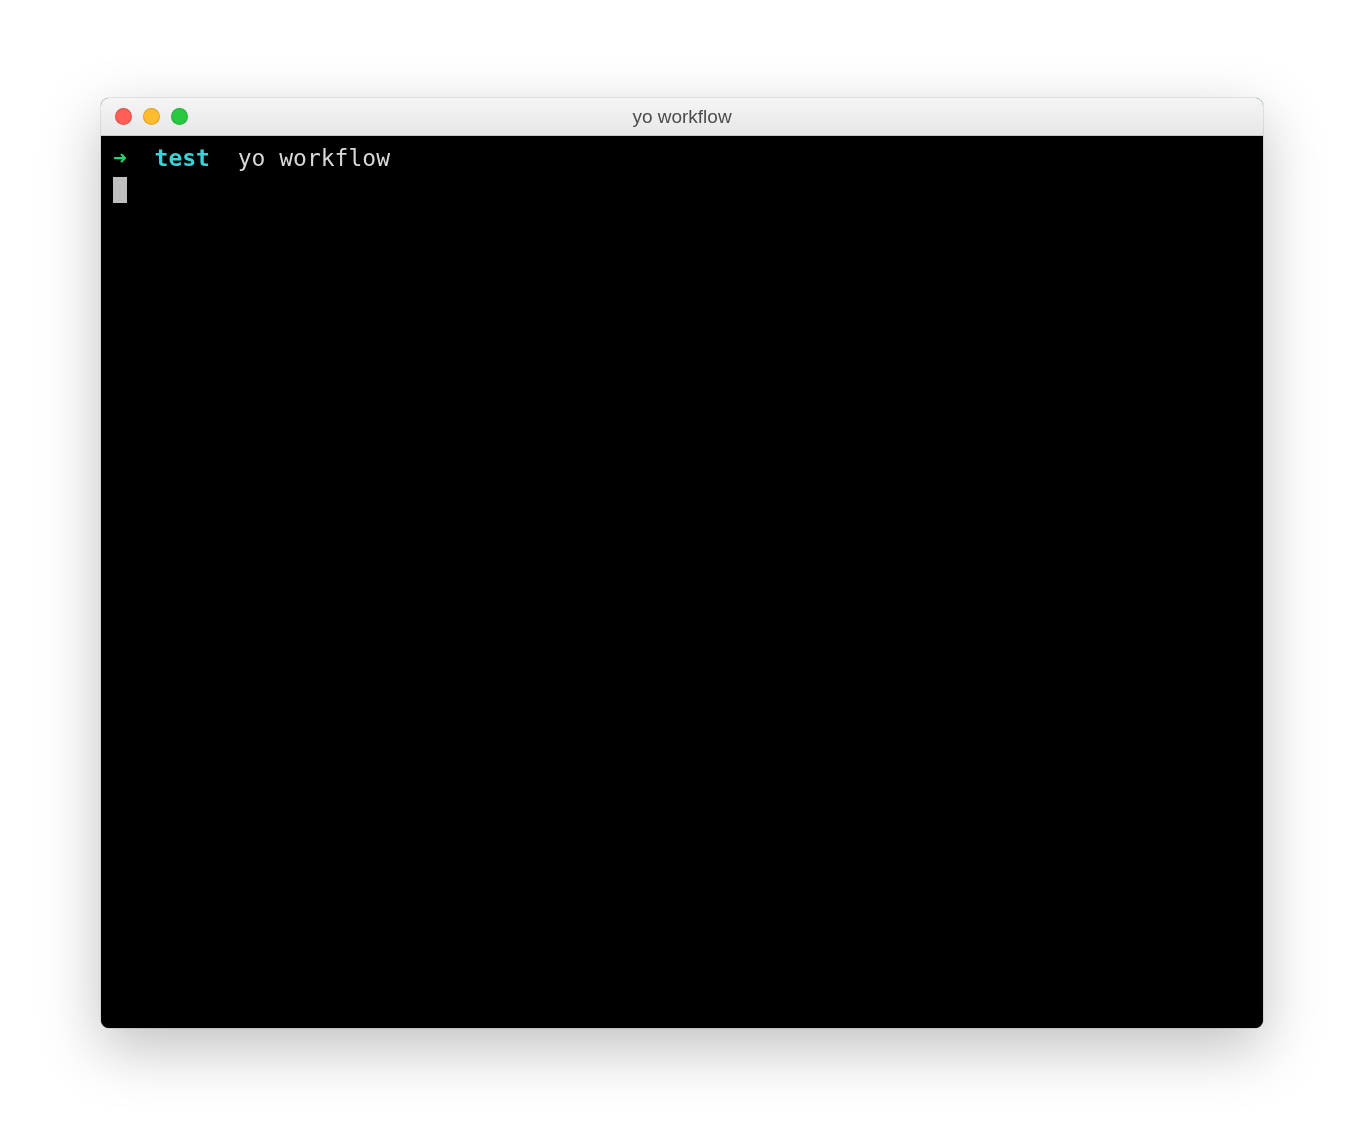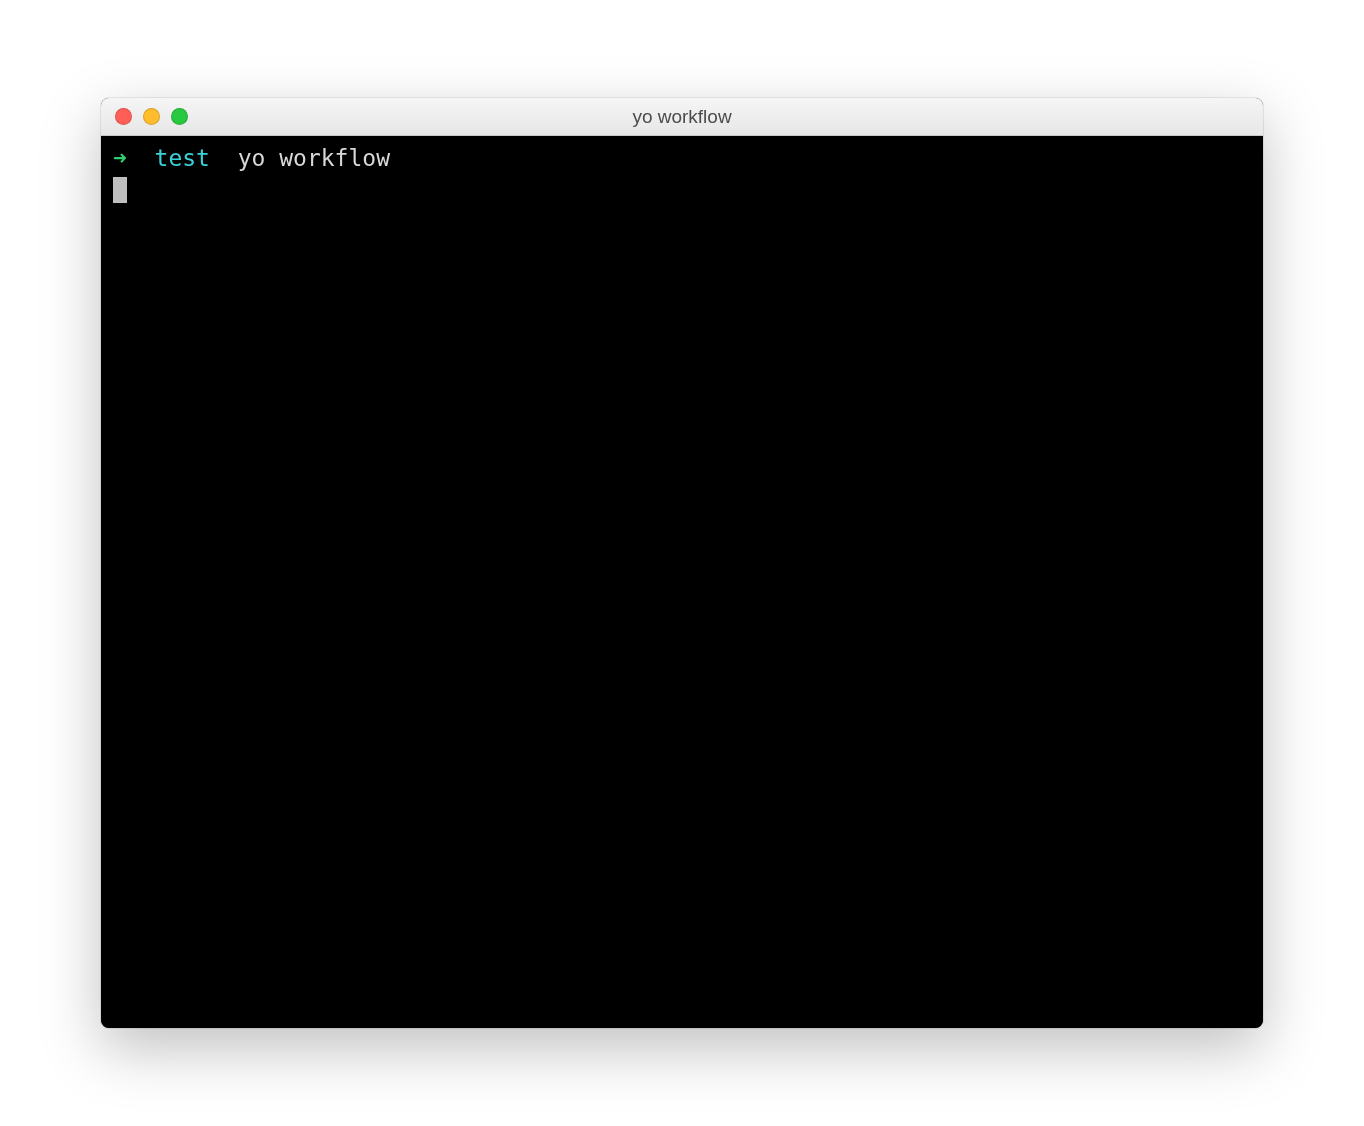--- a/index.html
+++ b/index.html
@@ -95,21 +95,21 @@
       white-space: pre;
     }
 
     .prompt-arrow {
       color: #2fd072;
       font-weight: bold;
     }
 
     .prompt-context {
       color: #3ad2d9;
-      font-weight: normal;
+      font-weight: bold;
     }
 
     .prompt-command {
       color: #d8d8d8;
     }
 
     .cursor-line {
       margin-top: 2px;
     }
 

